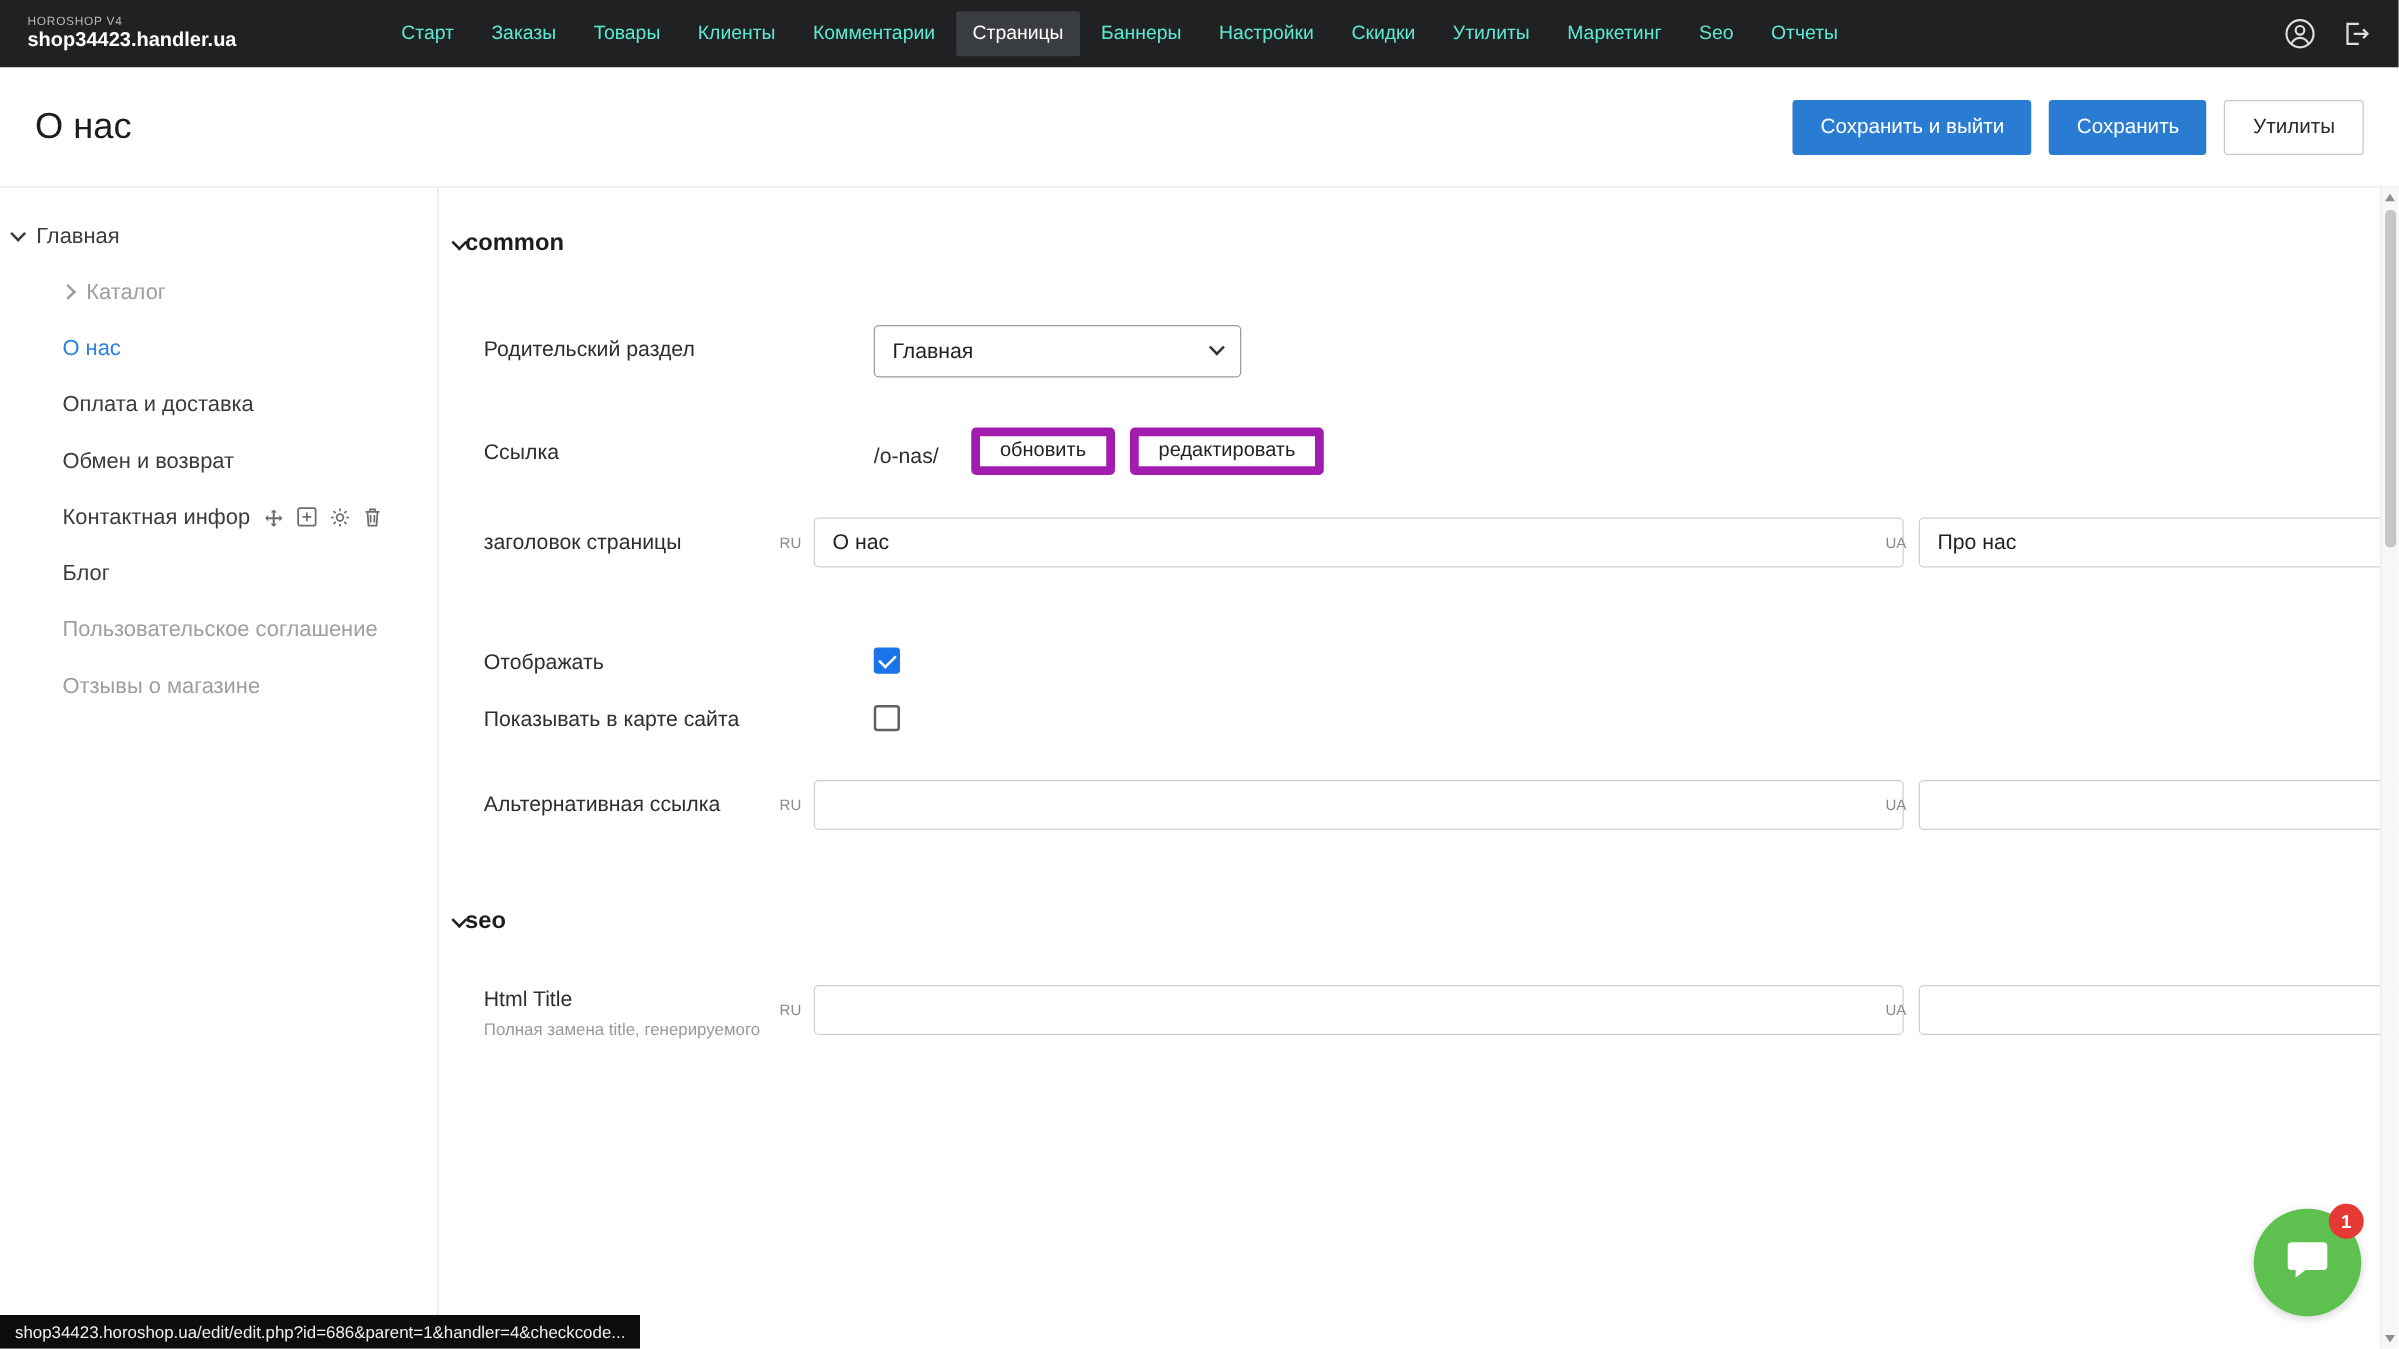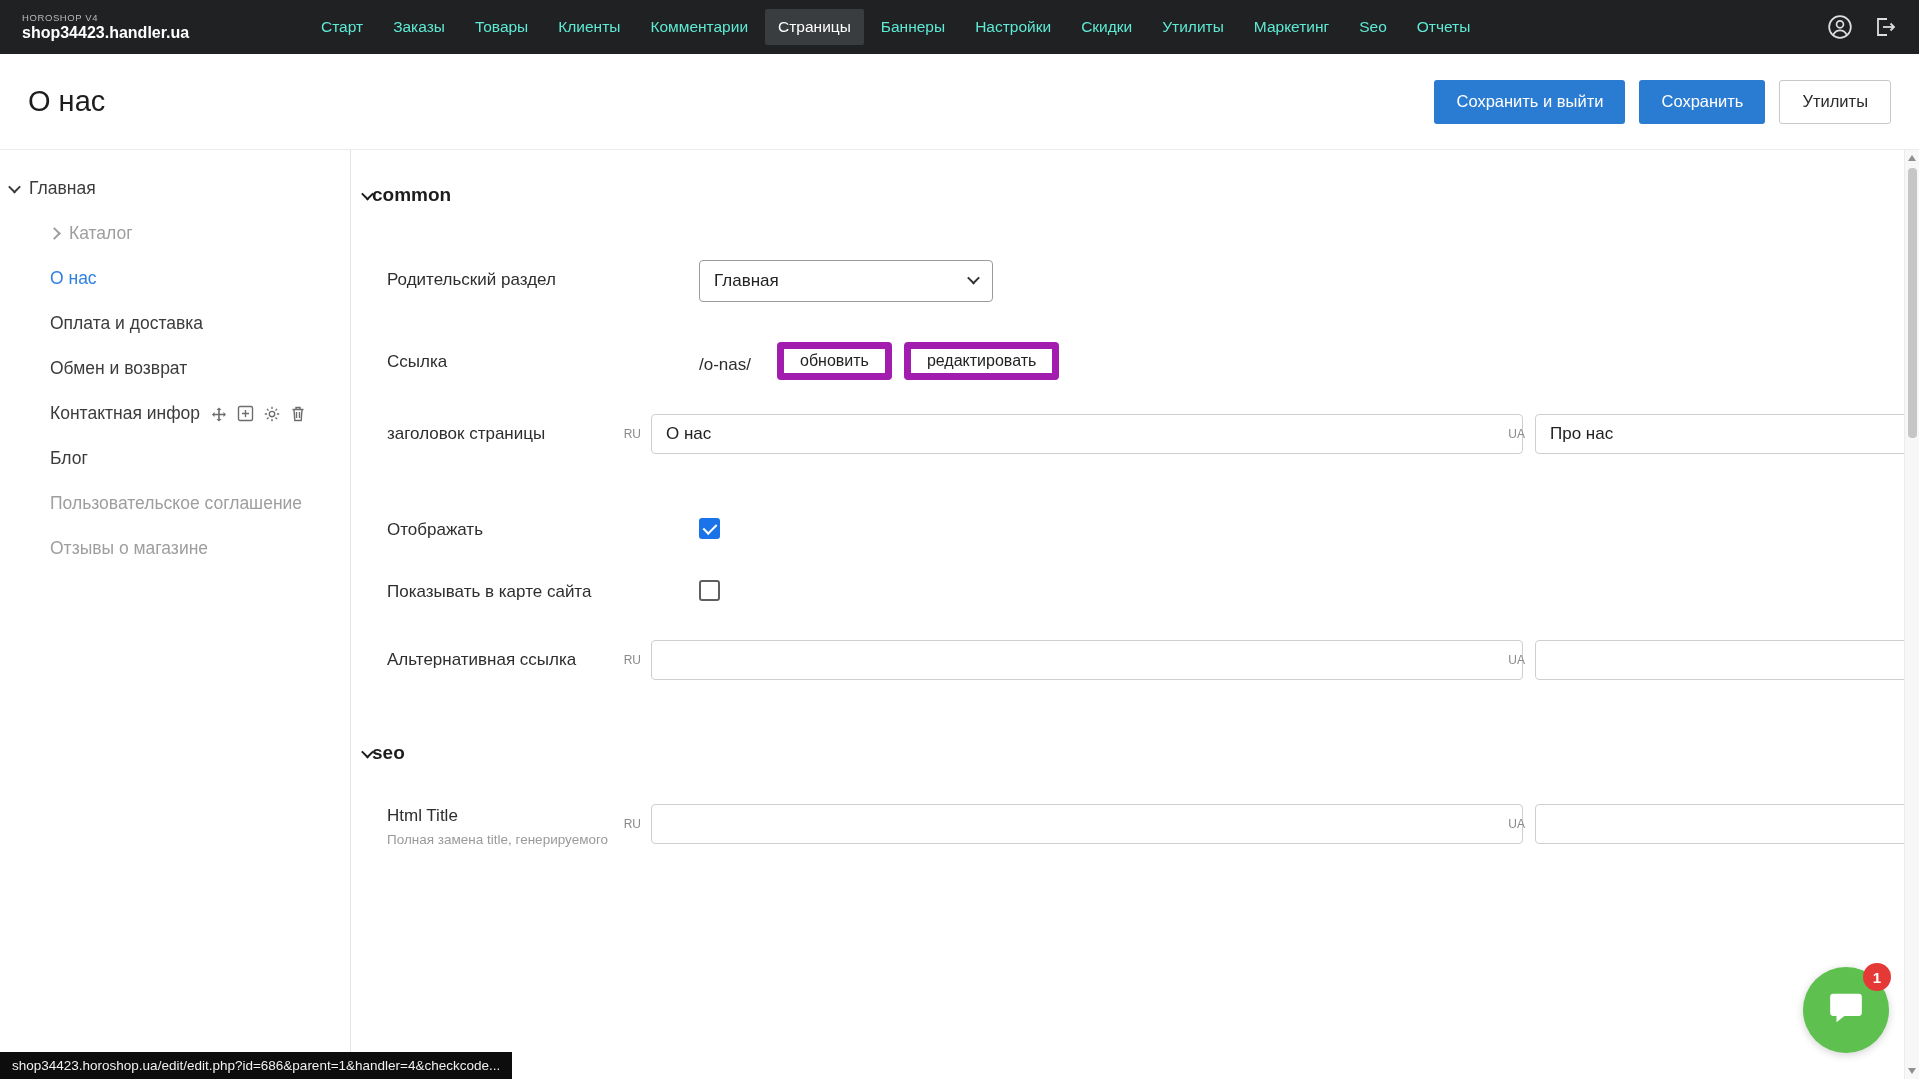--- a/index.html
+++ b/index.html
@@ -84,21 +84,21 @@
     height:11px; border-right:2.5px solid #fff; border-bottom:2.5px solid #fff;
     transform:rotate(45deg); }
   .checkbox.unchecked { background:#fff; border:2px solid #5f5f5f; }
 
   .hint { font-size:13.5px; color:#9a9a9a; margin-top:6px; width:280px; }
 
   .mb-parent { margin-bottom:40px; }
   .mb-link { margin-bottom:34px; }
   .mb-title { margin-bottom:56px; }
   .mb-template { margin-bottom:46px; }
-  .mb-display { margin-bottom:32px; }
+  .mb-display { margin-bottom:16px; }
   .mb-sitemap { margin-bottom:38px; }
 
   
   .scrollbar { position:absolute; right:0; top:0; width:15px; height:100%;
     background:#f7f7f7; border-left:1px solid #ececec; }
   .scroll-thumb { position:absolute; left:3px; top:18px; width:9px; height:270px;
     background:#c6c6c6; border-radius:4px; }
   .scroll-arrow { position:absolute; left:3px; width:0; height:0;
     border-left:4.5px solid transparent; border-right:4.5px solid transparent; }
   .scroll-arrow.up { top:5px; border-bottom:6px solid #8f8f8f; }

